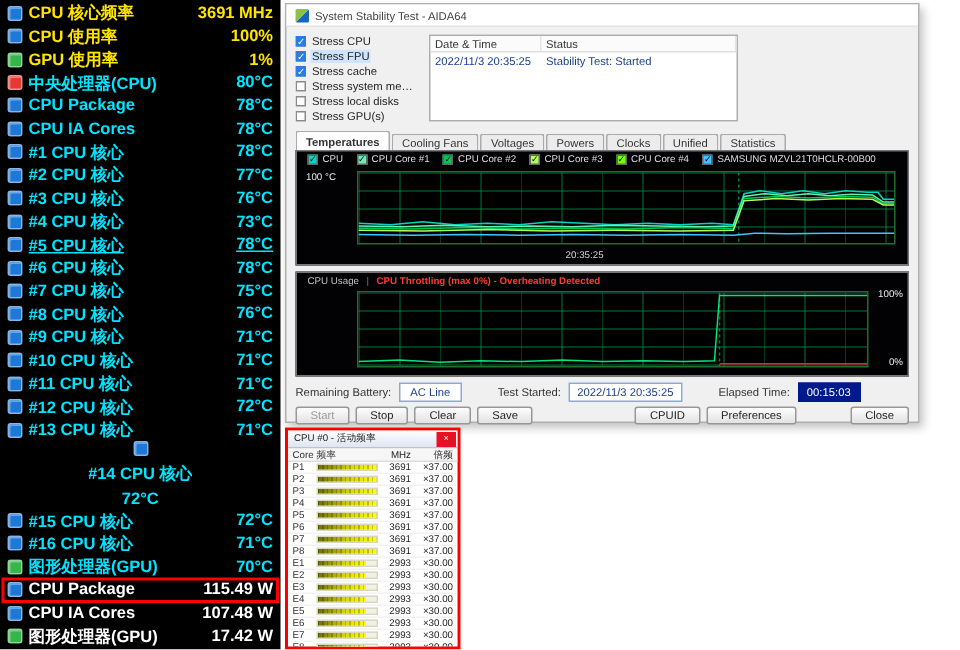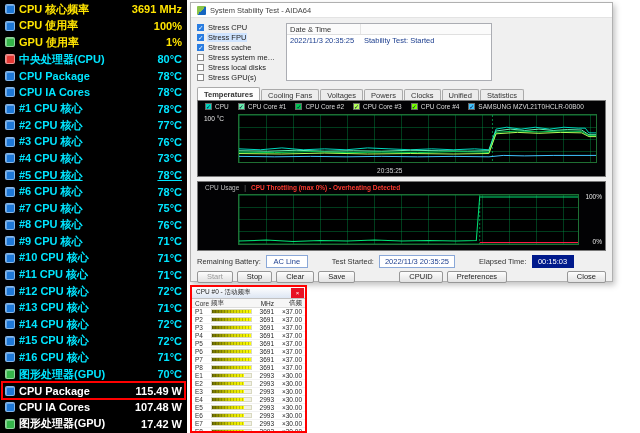--- a/index.html
+++ b/index.html
@@ -69,21 +69,21 @@
   .y-min2{right:3px;bottom:5px}
 
   .statusbar{position:absolute;left:6px;right:6px;top:252px;height:13px;display:flex;align-items:center;gap:5px;color:#333}
   .inset{border:1px solid #8aa8d8;background:#fff;color:#1d3f8f;padding:1px 5px;text-align:center;min-width:42px}
   .inset.dark{background:#001a8c;border-color:#001a8c;color:#fff}
   .sb-gap{width:14px}
 
   .buttonbar{position:absolute;left:6px;right:6px;top:267px;height:13px;display:flex;align-items:center;gap:4px}
   .btn{height:12px;display:flex;align-items:center;padding:0 9px;background:linear-gradient(#fdfdfd,#e2e2e2);border:1px solid #979797;border-radius:2px;color:#222}
   .btn.disabled{color:#9b9b9b}
-  .btn.gap{margin-left:40px}
+  .btn.gap{margin-left:64px}
   .btn-close{margin-left:auto}
 
   
   .freq-popup{position:absolute;left:190px;top:285px;width:117px;height:148px;background:#fff;border:2px solid #ff0000;font-size:6.5px;display:flex;flex-direction:column;overflow:hidden}
   .popup-titlebar{height:12px;flex:none;background:linear-gradient(#fefefe,#dde6f3);border-bottom:1px solid #c2c2c2;display:flex;align-items:center;padding-left:4px}
   .popup-title{flex:1;color:#222;white-space:nowrap;overflow:hidden}
   .popup-close{width:13px;height:10px;background:#e81123;color:#fff;display:flex;align-items:center;justify-content:center;font-size:6px;margin-right:1px}
   .freq-header{height:9px;flex:none;display:flex;align-items:center;gap:2px;padding:0 3px;background:#f6f6f6;border-bottom:1px solid #ddd;color:#333}
   .freq-rows{flex:1;display:flex;flex-direction:column}
   .freq-row{flex:1;display:flex;align-items:center;gap:2px;padding:0 3px;border-bottom:1px solid #f2f2f2}
@@ -189,21 +189,21 @@
       <div class="sensor-row" style="color: rgb(0, 229, 255);">
       <span class="sensor-icon" style="background: rgb(30, 120, 215);"></span>
       <span class="sensor-label">#12 CPU 核心</span>
       <span class="sensor-value">72°C</span>
     </div>
       <div class="sensor-row" style="color: rgb(0, 229, 255);">
       <span class="sensor-icon" style="background: rgb(30, 120, 215);"></span>
       <span class="sensor-label">#13 CPU 核心</span>
       <span class="sensor-value">71°C</span>
     </div>
-      <div class="sensor-row" style="color: rgb(0, 229, 255);">
+      <div class="sensor-row" style="color: rgb(0, 229, 255); flex-direction: column;">
       <span class="sensor-icon" style="background: rgb(30, 120, 215);"></span>
       <span class="sensor-label">#14 CPU 核心</span>
       <span class="sensor-value">72°C</span>
     </div>
       <div class="sensor-row" style="color: rgb(0, 229, 255);">
       <span class="sensor-icon" style="background: rgb(30, 120, 215);"></span>
       <span class="sensor-label">#15 CPU 核心</span>
       <span class="sensor-value">72°C</span>
     </div>
       <div class="sensor-row" style="color: rgb(0, 229, 255);">
@@ -263,20 +263,21 @@
         <span class="stress-label">Stress local disks</span>
       </div>
         <div class="stress-item">
         <span class="checkbox"></span>
         <span class="stress-label">Stress GPU(s)</span>
       </div>
       </div>
     <div class="log-table">
       <div class="log-header">
         <div class="col-datetime">Date &amp; Time</div>
+        <div class="col-status">Status</div>
       </div>
       <div class="log-row">
         <div class="col-datetime">2022/11/3 20:35:25</div>
         <div class="col-status">Stability Test: Started</div>
       </div>
     </div>
   </div>
 
   <div class="tabs">
       <div class="tab active">Temperatures</div>

